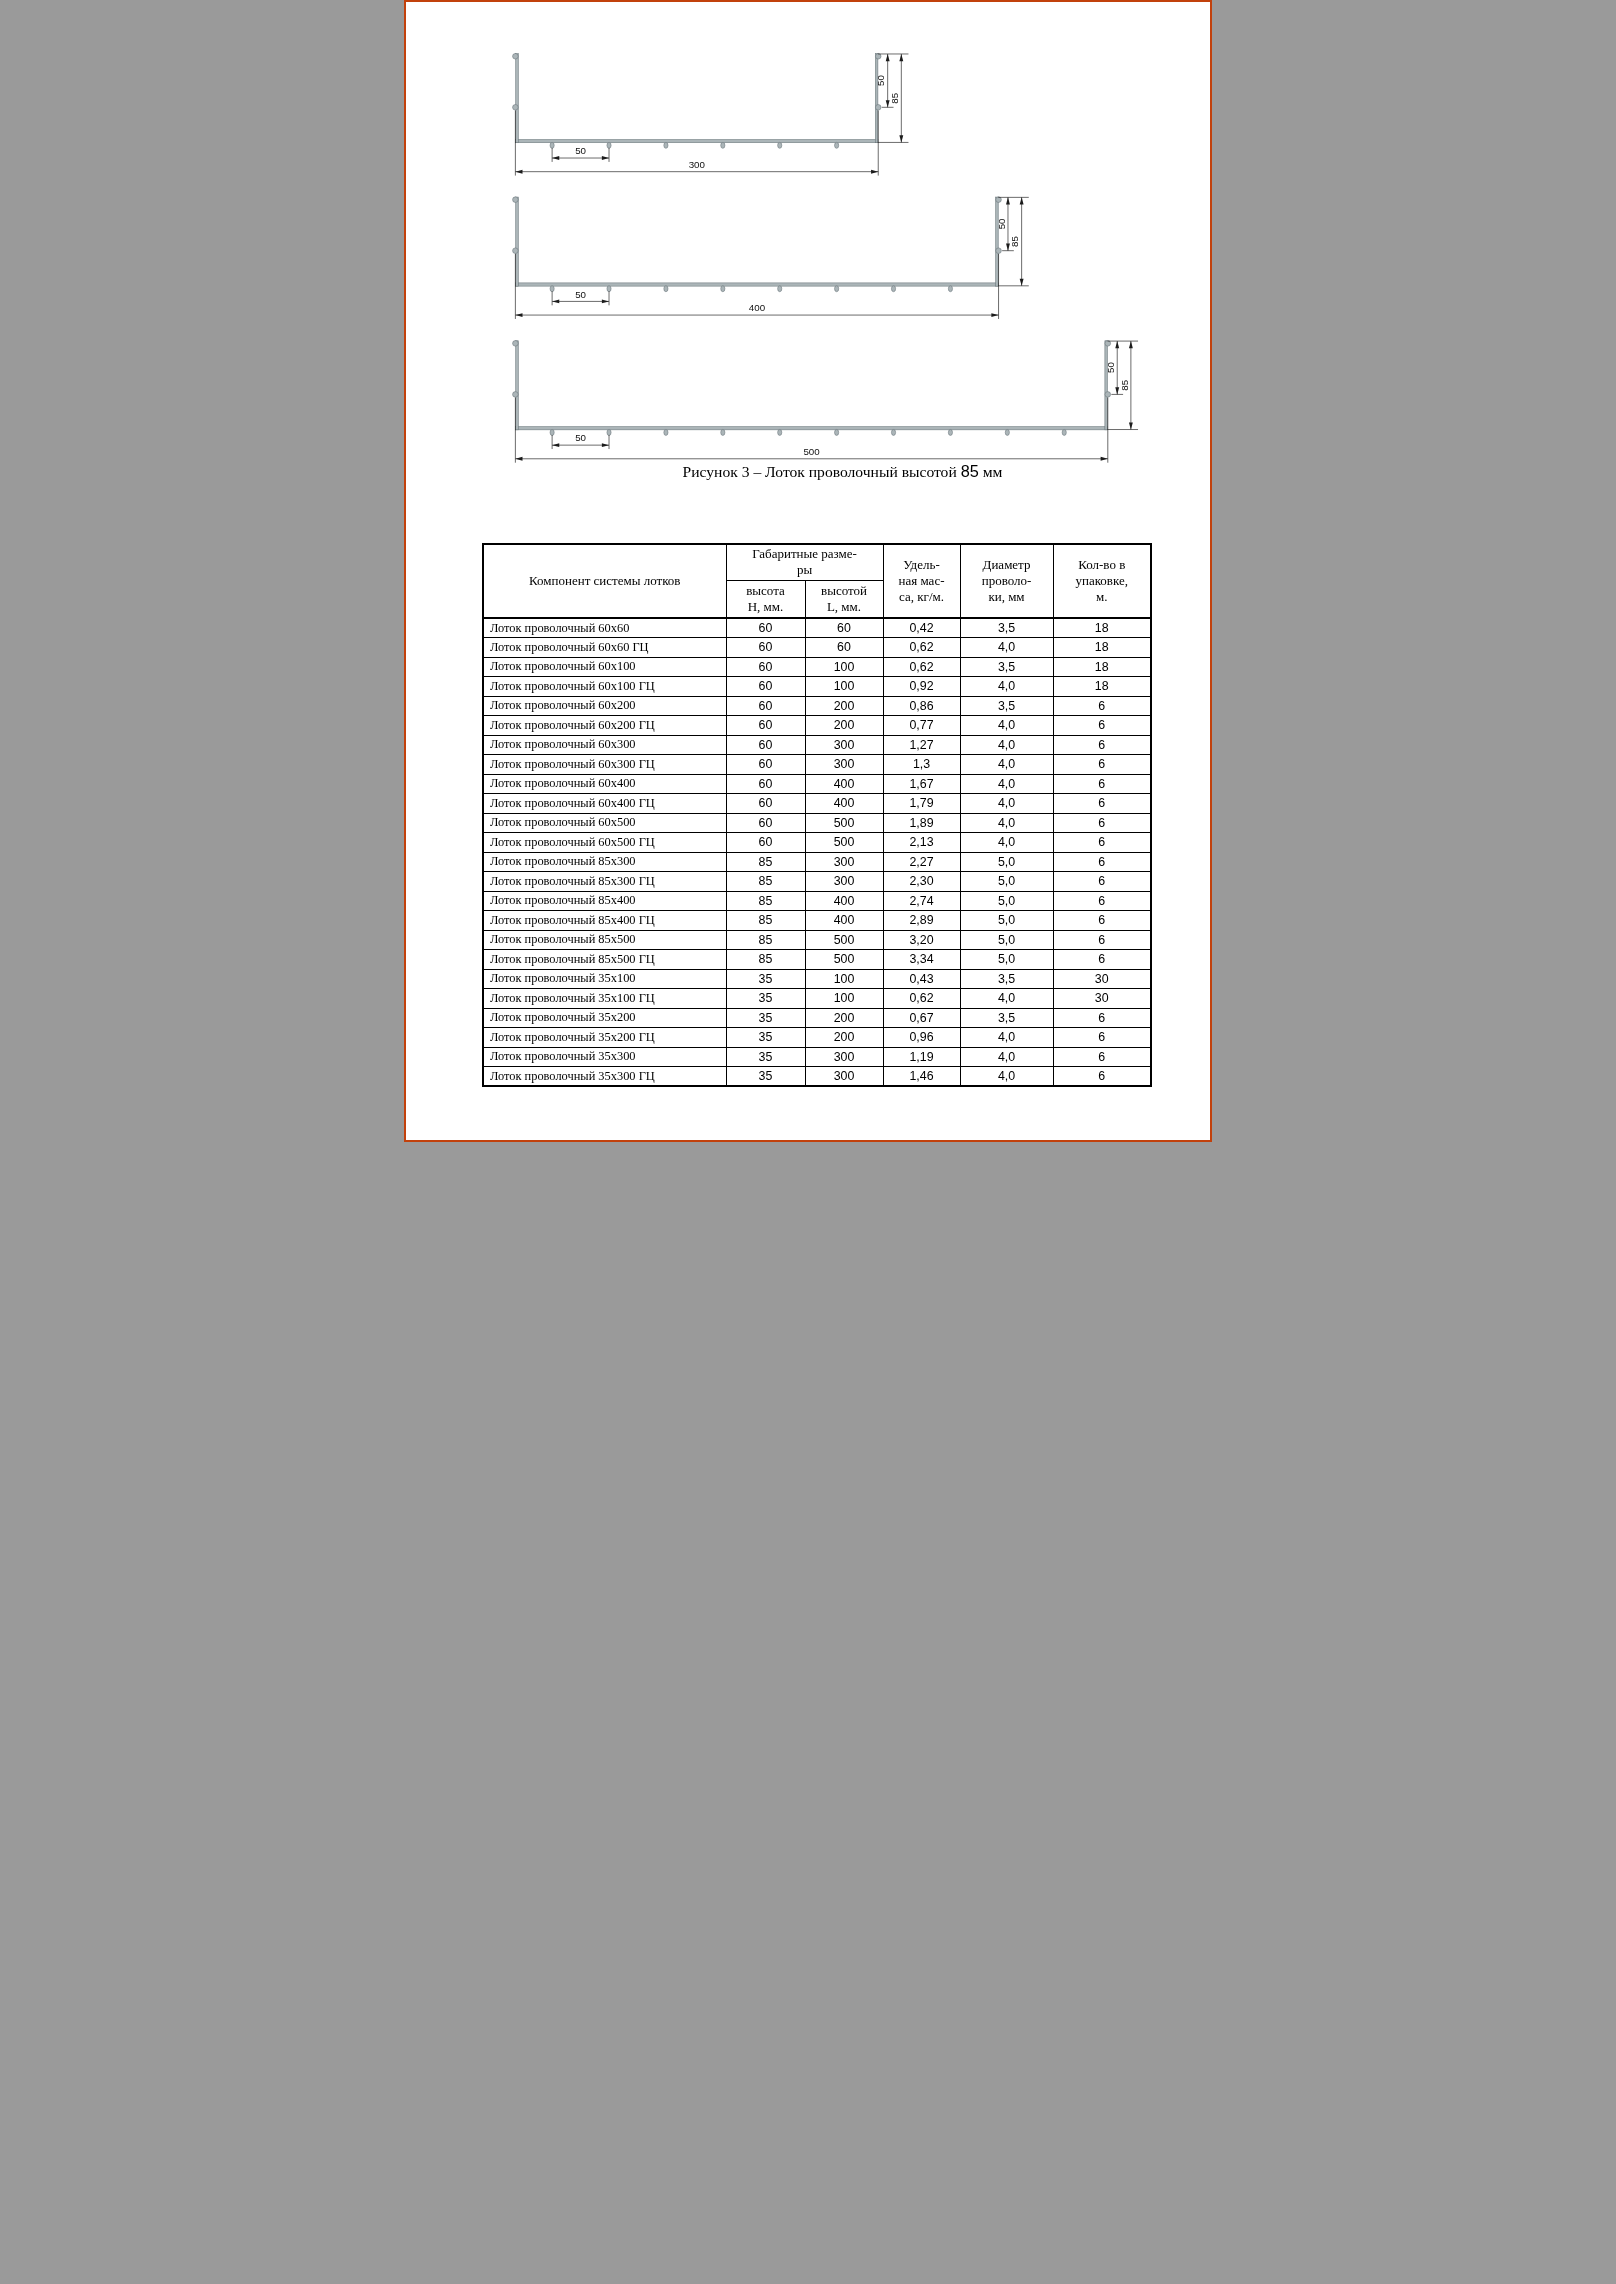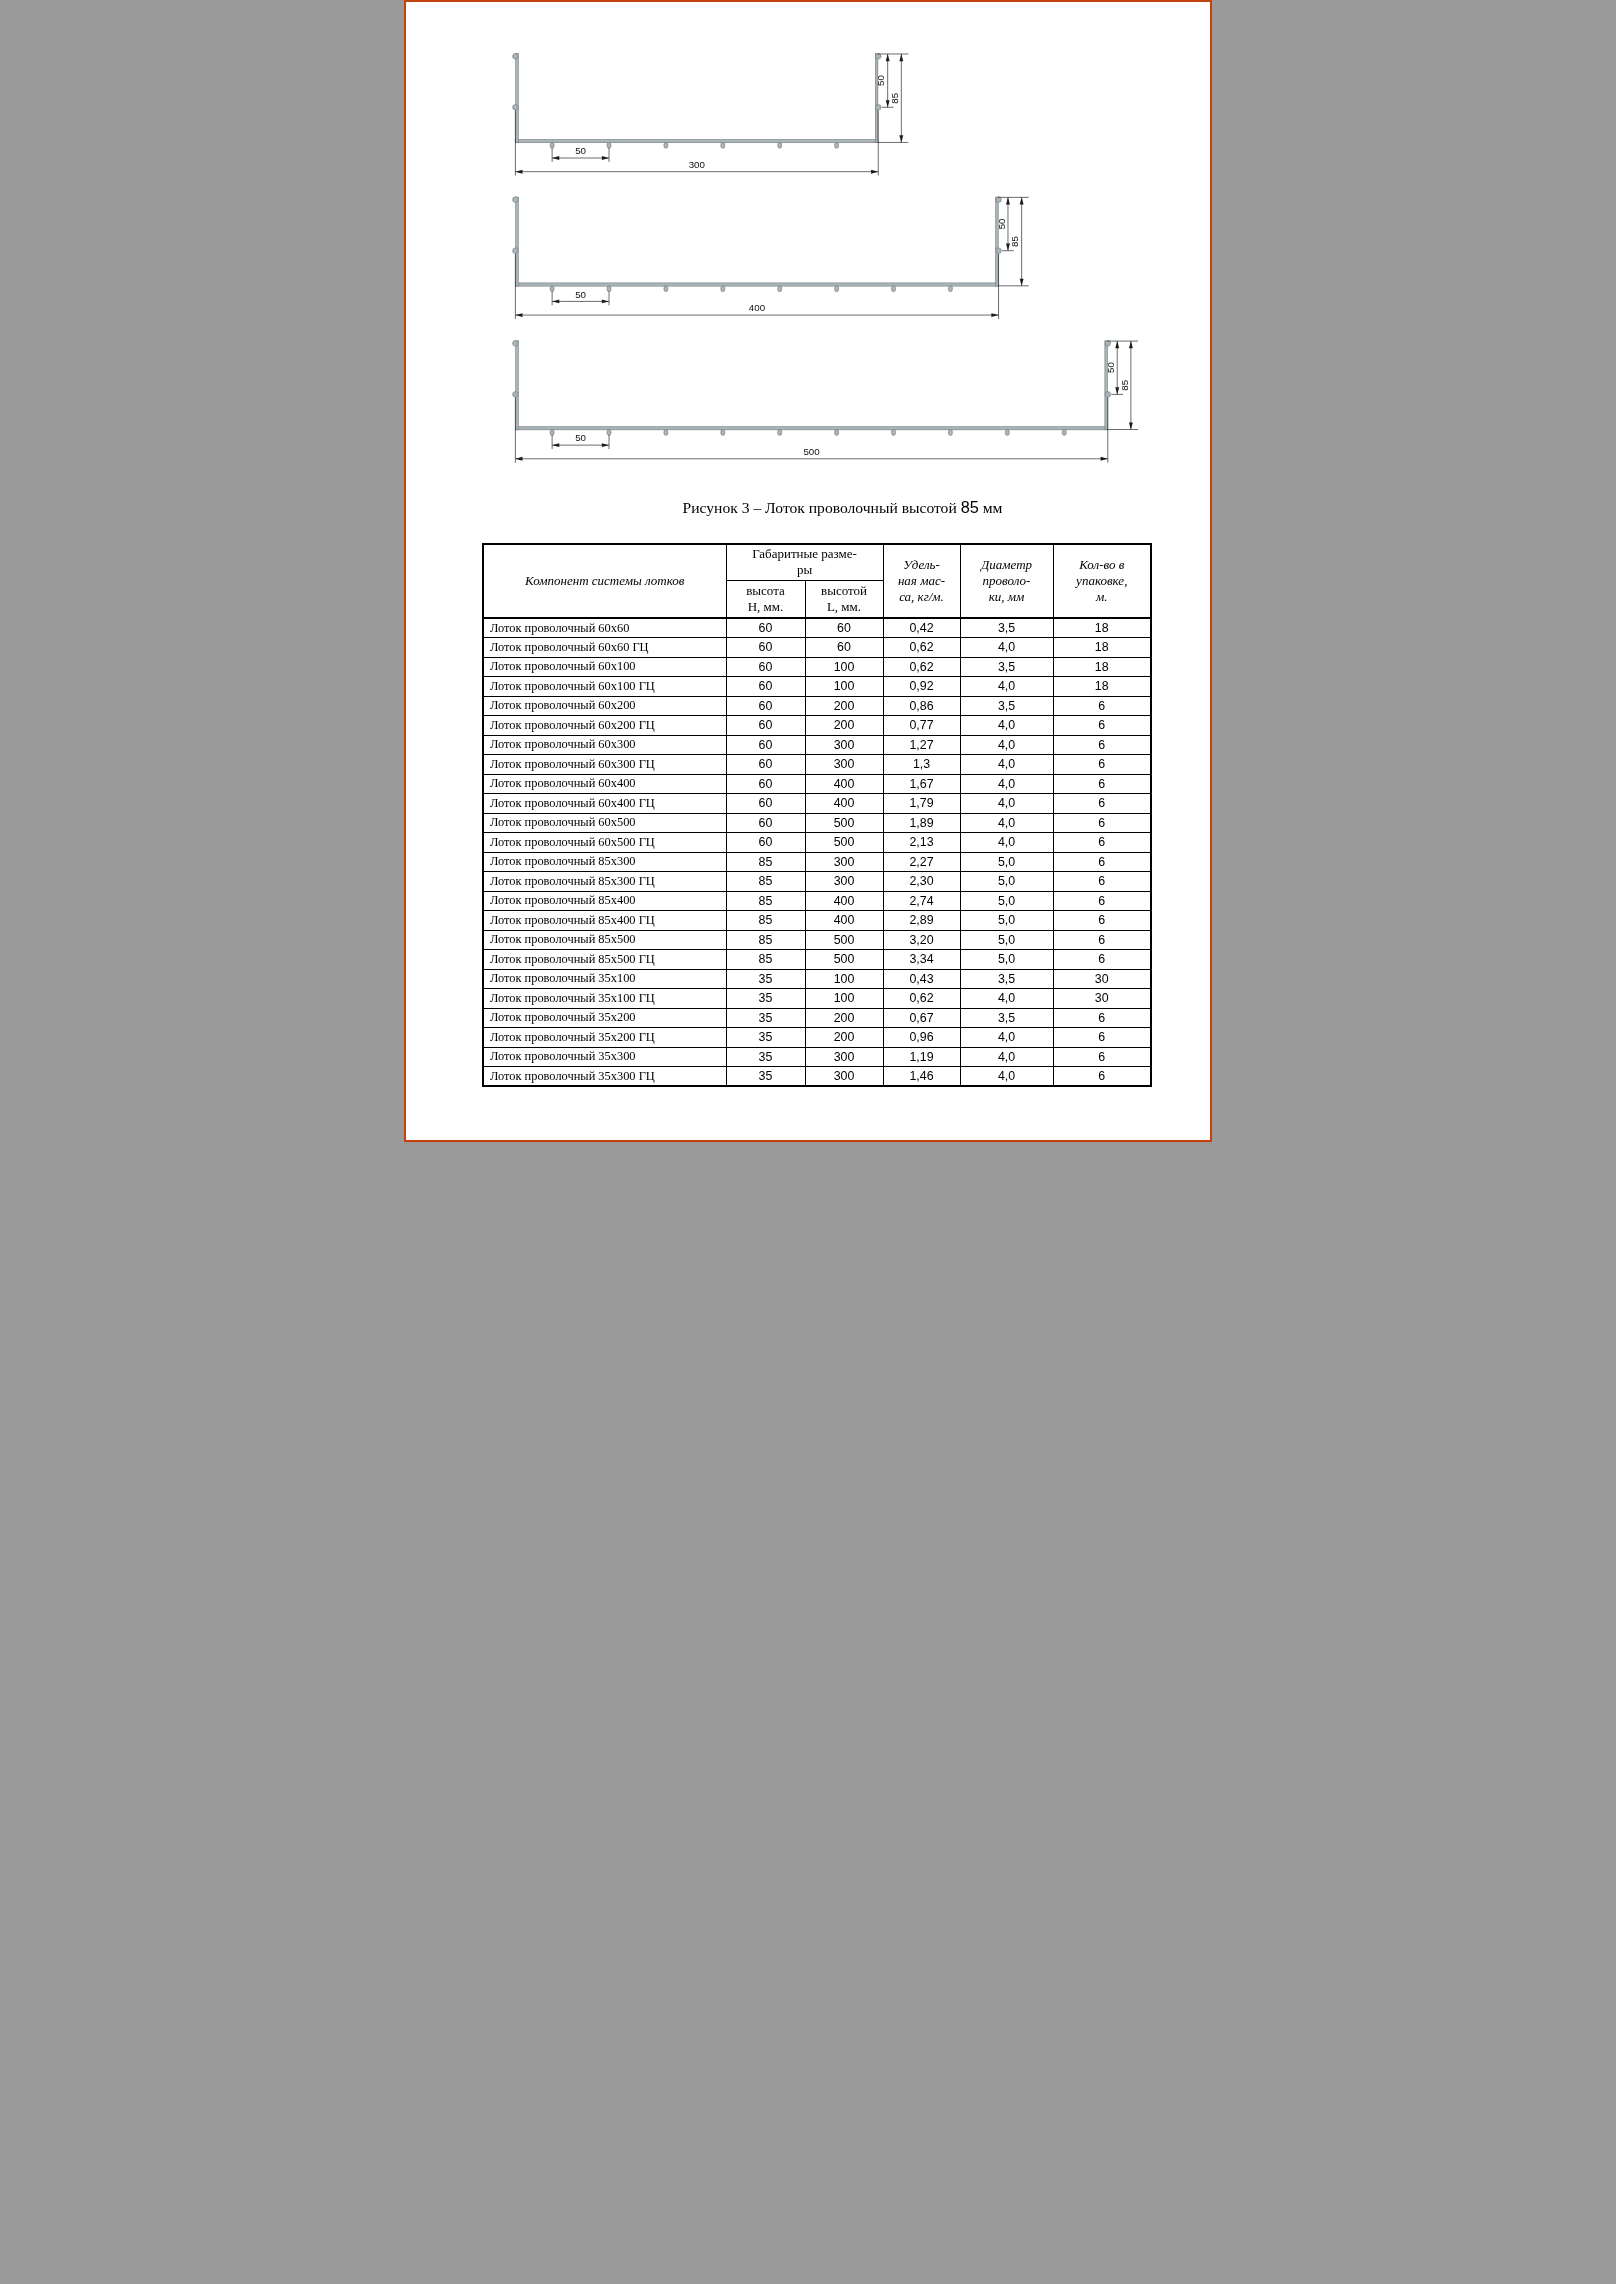--- a/index.html
+++ b/index.html
@@ -11,21 +11,21 @@
     border:2px solid #c2410c;
     box-sizing:border-box;
     font-family:"Liberation Serif",serif;
     color:#000;
     overflow:hidden;
   }
   
   .drawings{position:absolute;left:94px;top:38px;width:683px;height:437px;}
   
   .caption{
-    position:absolute;top:496px;left:111px;width:651px;
+    position:absolute;top:460px;left:111px;width:651px;
     text-align:center;font-size:15.6px;white-space:nowrap;
   }
   .caption .num{font-family:"Liberation Sans",sans-serif;font-size:16.3px;}
   
   table.spec{
     position:absolute;left:76px;top:541px;
     width:668px;
     border-collapse:collapse;table-layout:fixed;
     border:2px solid #000;
   }
@@ -36,21 +36,21 @@
     font-weight:normal;
     overflow:hidden;
   }
   thead .group-row{height:36px;}
   thead .sub-row{height:38px;}
   thead th{
     font-size:13px;line-height:1.22;
     white-space:pre-line;text-align:center;vertical-align:middle;
   }
   thead tr.sub-row th{border-bottom:2px solid #000;}
-  thead th[rowspan]{border-bottom:2px solid #000;font-style:italic;}
+  thead th[rowspan]{border-bottom:2px solid #000;}
   tbody tr{height:19.5px;}
   tbody td{font-size:12.4px;text-align:center;vertical-align:middle;}
   tbody td.c-name{
     text-align:left;padding-left:5.9px;
     font-family:"Liberation Serif",serif;white-space:nowrap;
   }
   tbody td.c-num{font-family:"Liberation Sans",sans-serif;}
 </style>
 </head>
 <body>

